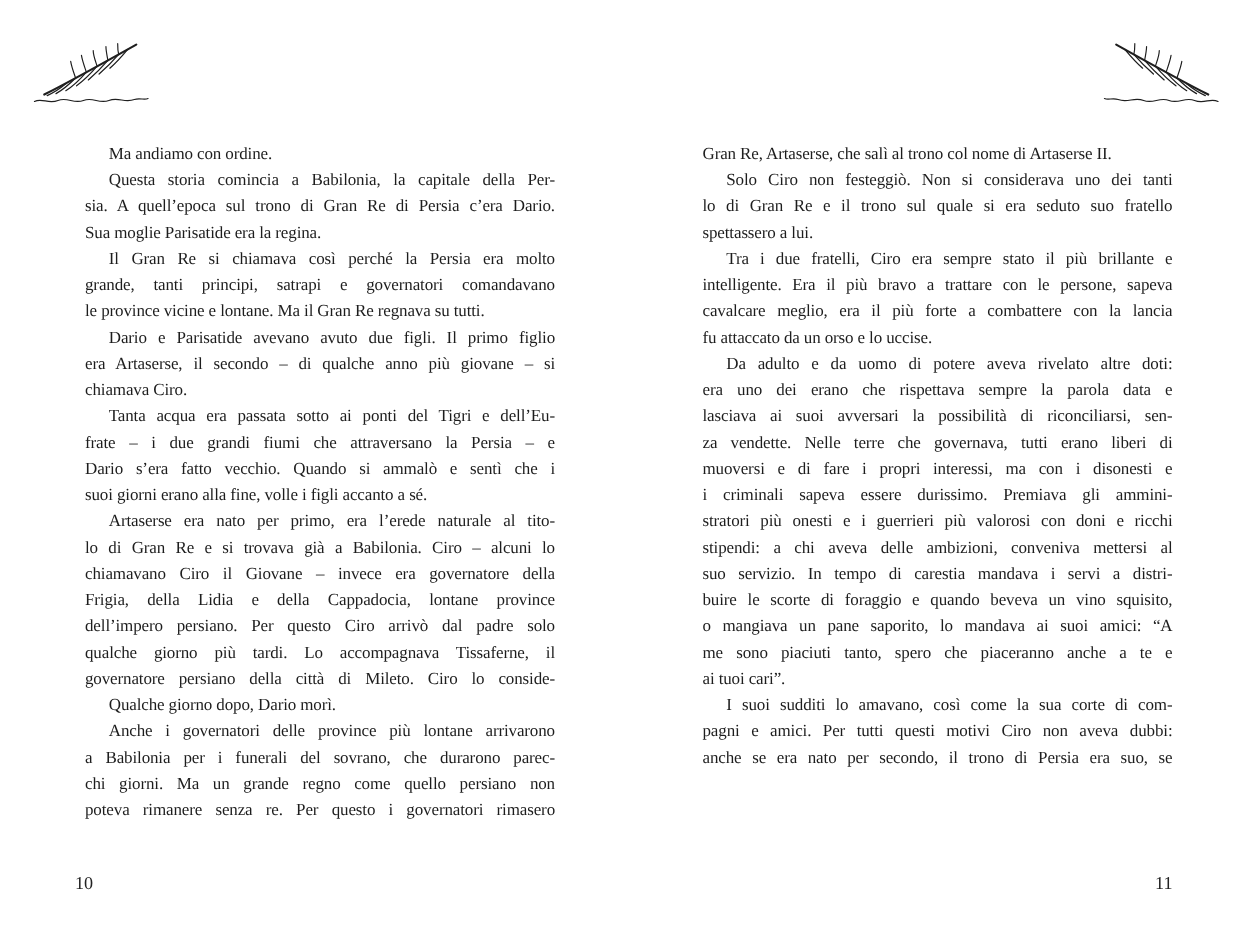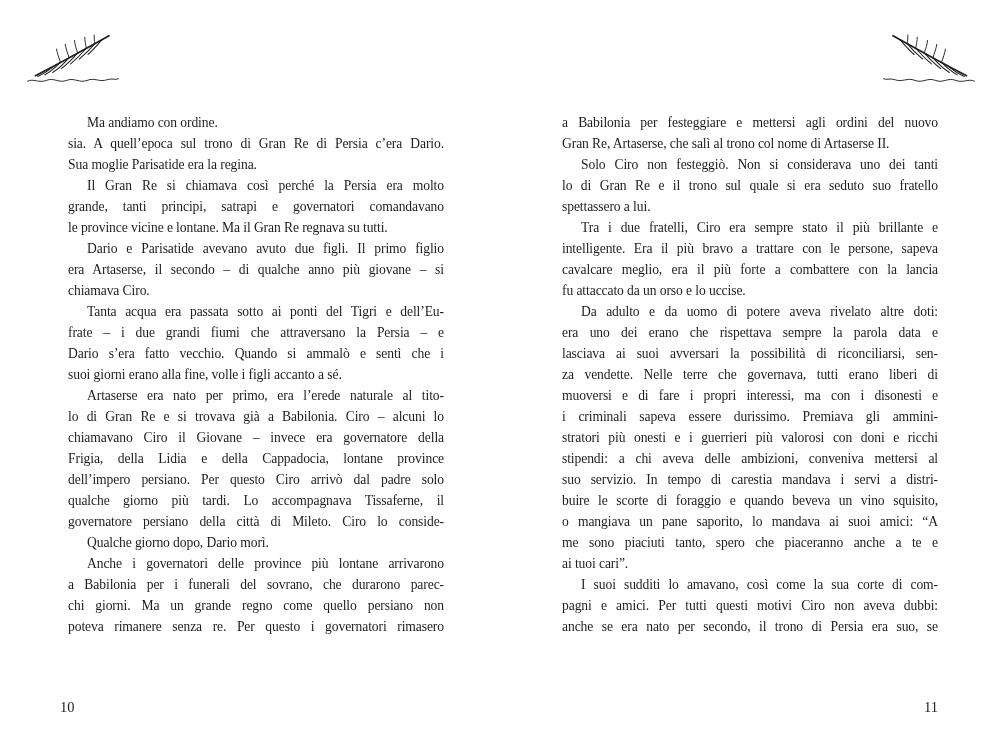--- a/index.html
+++ b/index.html
@@ -99,20 +99,21 @@
         <path d="M66 27 C 64 21 62 16 62 11" stroke-width="1.2"></path>
         <path d="M77 21 C 76 16 75 11 75 7" stroke-width="1.2"></path>
         <path d="M88 15 C 87 11 87 7 87 4" stroke-width="1.2"></path>
         <path d="M2 63 C 10 59 16 66 26 62 C 36 58 42 66 52 62 C 62 58 68 66 78 62 C 88 58 94 65 104 61 C 110 59 114 62 118 60" stroke-width="1.2"></path>
       </g>
     </svg>
   </div>
 
   <div class="text-col col-left">
       <div class="line indent end">Ma andiamo con ordine.</div>
+      <div class="line indent">Questa storia comincia a Babilonia, la capitale della Per-</div>
       <div class="line">sia. A quell’epoca sul trono di Gran Re di Persia c’era Dario.</div>
       <div class="line end">Sua moglie Parisatide era la regina.</div>
       <div class="line indent">Il Gran Re si chiamava così perché la Persia era molto</div>
       <div class="line">grande, tanti principi, satrapi e governatori comandavano</div>
       <div class="line end">le province vicine e lontane. Ma il Gran Re regnava su tutti.</div>
       <div class="line indent">Dario e Parisatide avevano avuto due figli. Il primo figlio</div>
       <div class="line">era Artaserse, il secondo – di qualche anno più giovane – si</div>
       <div class="line end">chiamava Ciro.</div>
       <div class="line indent">Tanta acqua era passata sotto ai ponti del Tigri e dell’Eu-</div>
       <div class="line">frate – i due grandi fiumi che attraversano la Persia – e</div>
@@ -126,21 +127,20 @@
       <div class="line">qualche giorno più tardi. Lo accompagnava Tissaferne, il</div>
       <div class="line">governatore persiano della città di Mileto. Ciro lo conside-</div>
       <div class="line indent end">Qualche giorno dopo, Dario morì.</div>
       <div class="line indent">Anche i governatori delle province più lontane arrivarono</div>
       <div class="line">a Babilonia per i funerali del sovrano, che durarono parec-</div>
       <div class="line">chi giorni. Ma un grande regno come quello persiano non</div>
       <div class="line">poteva rimanere senza re. Per questo i governatori rimasero</div>
     </div>
 
   <div class="text-col col-right">
-      <div class="line">a Babilonia per festeggiare e mettersi agli ordini del nuovo</div>
       <div class="line end">Gran Re, Artaserse, che salì al trono col nome di Artaserse II.</div>
       <div class="line indent">Solo Ciro non festeggiò. Non si considerava uno dei tanti</div>
       <div class="line">lo di Gran Re e il trono sul quale si era seduto suo fratello</div>
       <div class="line end">spettassero a lui.</div>
       <div class="line indent">Tra i due fratelli, Ciro era sempre stato il più brillante e</div>
       <div class="line">intelligente. Era il più bravo a trattare con le persone, sapeva</div>
       <div class="line">cavalcare meglio, era il più forte a combattere con la lancia</div>
       <div class="line end">fu attaccato da un orso e lo uccise.</div>
       <div class="line indent">Da adulto e da uomo di potere aveva rivelato altre doti:</div>
       <div class="line">era uno dei erano che rispettava sempre la parola data e</div>

